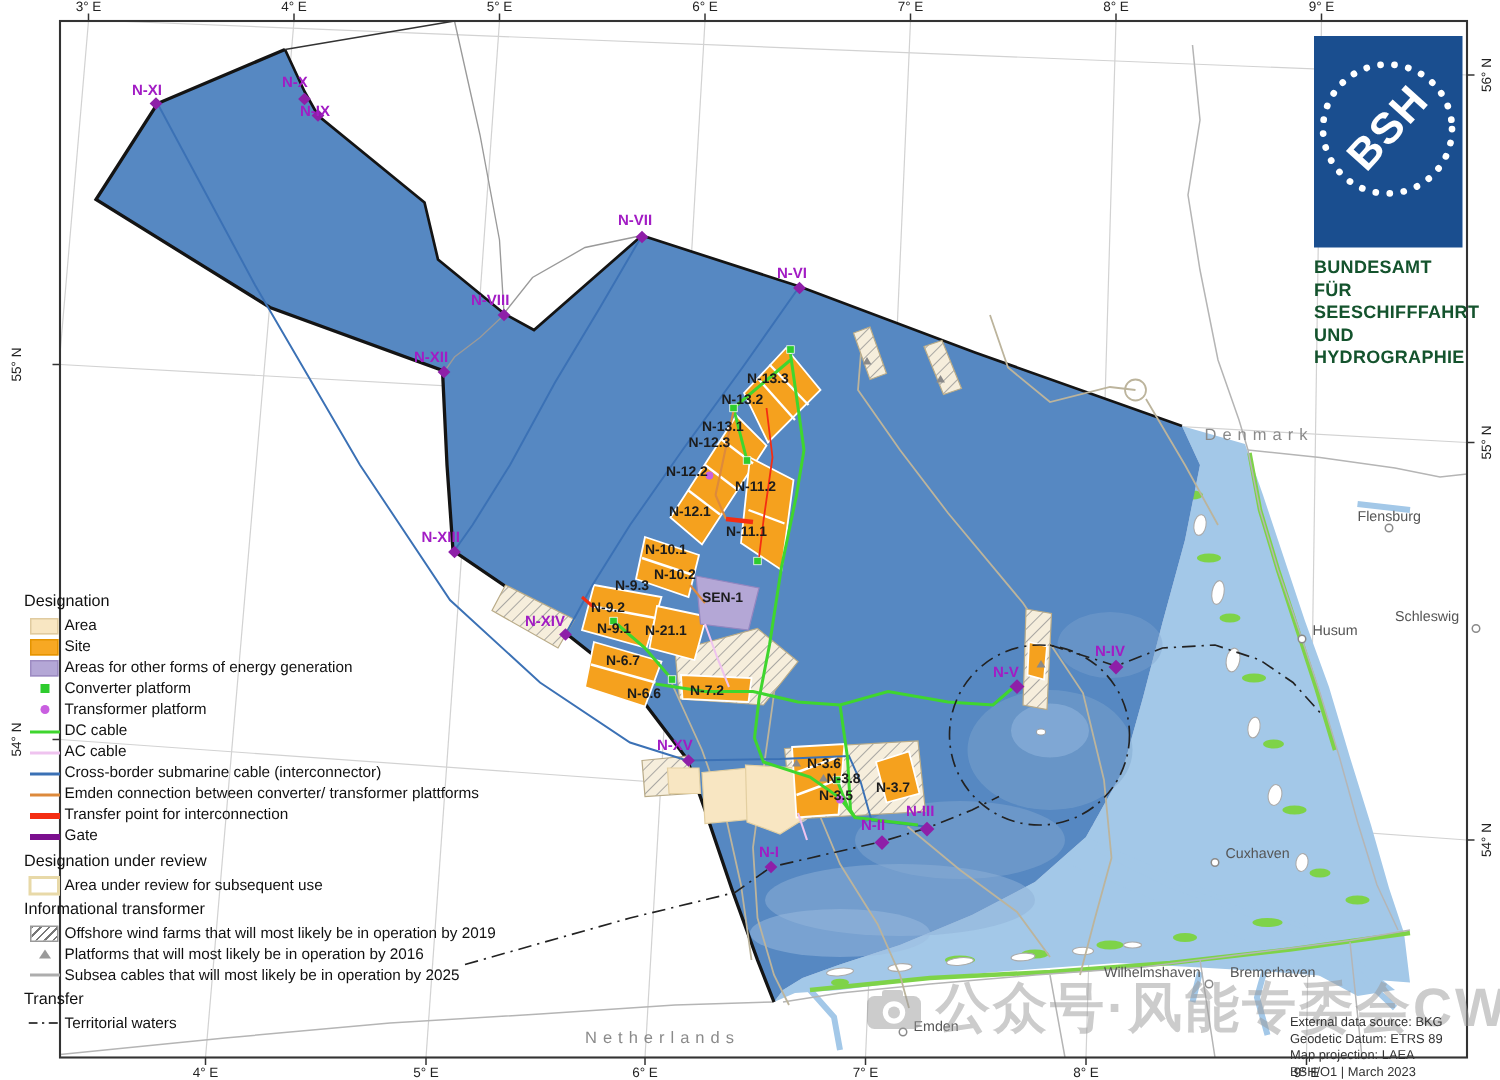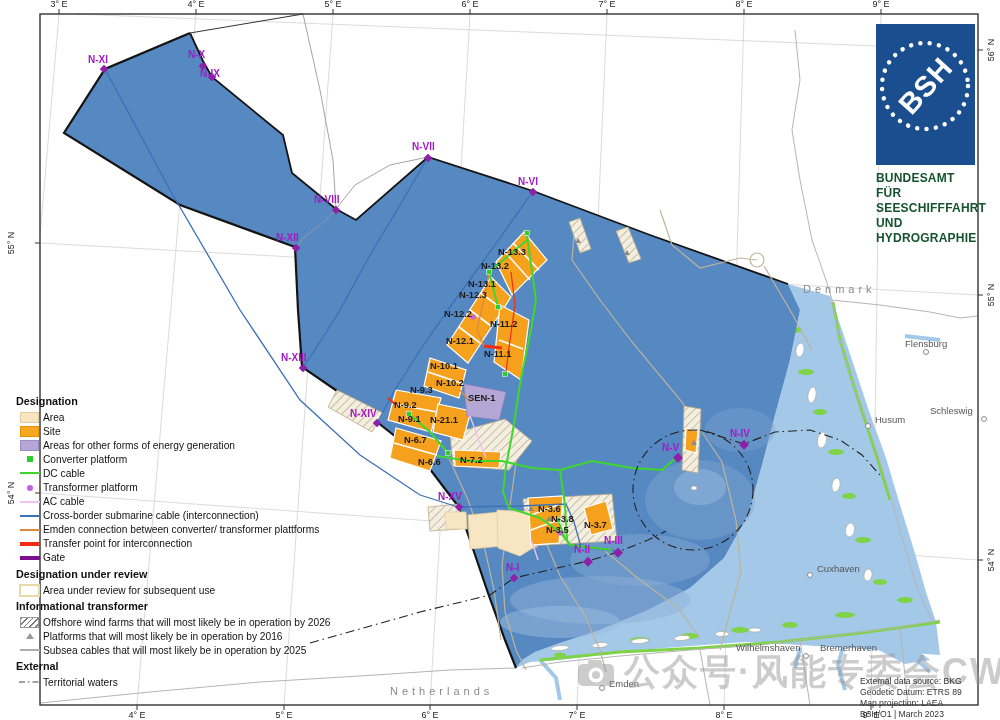--- a/index.html
+++ b/index.html
@@ -1,21 +1,21 @@
 <!DOCTYPE html>
 <html><head>
 <meta charset="utf-8">
 <style>
   html,body{margin:0;padding:0;background:#fff;}
   .stage{position:relative;width:1000px;height:720px;background:#fff;overflow:hidden;
          font-family:"Liberation Sans",sans-serif;}
   .stage svg.map{position:absolute;left:0;top:0;}
   
   .legend{position:absolute;left:16px;top:392px;z-index:4;}
-  .lg-head{font-size:10.8px;font-weight:bold;color:#111;height:15px;margin-top:3px;}
+  .lg-head{font-size:10.8px;font-weight:normal;color:#111;height:15px;margin-top:3px;}
   .lg-row{display:flex;align-items:center;height:14.1px;}
   .sw{flex:0 0 27px;display:flex;justify-content:center;align-items:center;}
   .lbl{font-size:10.2px;color:#111;white-space:nowrap;}
   .box{width:17px;height:9px;border:1px solid transparent;display:inline-block;}
   .sq{width:6px;height:6px;display:inline-block;}
   .dot{width:6px;height:6px;border-radius:50%;display:inline-block;}
   .ln{width:20px;height:0;border-top:2px solid;display:inline-block;}
   .thick{border-top-width:4px;}
   .hatchbox{width:17px;height:9px;border:1px solid #999;display:inline-block;
             background:repeating-linear-gradient(135deg,#777 0 1px,#fff 1px 4px);}
@@ -400,41 +400,41 @@
         <span class="lbl">Areas for other forms of energy generation</span>
       </div>
   <div class="lg-row">
         <span class="sw">
           <span class="sq" style="background:#2ECC2E"></span>
         </span>
         <span class="lbl">Converter platform</span>
       </div>
   <div class="lg-row">
         <span class="sw">
+          <span class="dot" style="background:#C95FE0"></span>
+        </span>
+        <span class="lbl">Transformer platform</span>
+      </div>
+  <div class="lg-row">
+        <span class="sw">
           <span class="ln" style="border-color:#3FD62E"></span>
         </span>
         <span class="lbl">DC cable</span>
       </div>
   <div class="lg-row">
         <span class="sw">
-          <span class="dot" style="background:#C95FE0"></span>
-        </span>
-        <span class="lbl">Transformer platform</span>
-      </div>
-  <div class="lg-row">
-        <span class="sw">
           <span class="ln" style="border-color:#EFC3EF"></span>
         </span>
         <span class="lbl">AC cable</span>
       </div>
   <div class="lg-row">
         <span class="sw">
           <span class="ln" style="border-color:#3B71B5"></span>
         </span>
-        <span class="lbl">Cross-border submarine cable (interconnection)</span>
+        <span class="lbl">Cross-border submarine cable (interconnector)</span>
       </div>
   <div class="lg-row">
         <span class="sw">
           <span class="ln" style="border-color:#DD8A3C"></span>
         </span>
         <span class="lbl">Emden connection between converter/ transformer plattforms</span>
       </div>
   <div class="lg-row">
         <span class="sw">
           <span class="ln thick" style="border-color:#F42D12"></span>
@@ -454,36 +454,36 @@
           <span class="box" style="background:#fff;border:2px solid #E8D9A8"></span>
         </span>
         <span class="lbl">Area under review for subsequent use</span>
       </div>
 
   <div class="lg-head">Informational transformer</div>
   <div class="lg-row">
         <span class="sw">
           <span class="hatchbox"></span>
         </span>
-        <span class="lbl">Offshore wind farms that will most likely be in operation by 2026</span>
+        <span class="lbl">Offshore wind farms that will most likely be in operation by 2019</span>
       </div>
   <div class="lg-row">
         <span class="sw">
           <span class="tri"></span>
         </span>
         <span class="lbl">Platforms that will most likely be in operation by 2016</span>
       </div>
   <div class="lg-row">
         <span class="sw">
           <span class="ln" style="border-color:#ADADAD"></span>
         </span>
         <span class="lbl">Subsea cables that will most likely be in operation by 2025</span>
       </div>
 
-  <div class="lg-head">External</div>
+  <div class="lg-head">Transfer</div>
   <div class="lg-row">
         <span class="sw">
           <svg width="22" height="6">
             <line x1="0" y1="3" x2="22" y2="3" stroke="#444" stroke-width="1.2" stroke-dasharray="6 3 1.5 3"></line>
           </svg>
         </span>
         <span class="lbl">Territorial waters</span>
       </div>
 </div>
 

